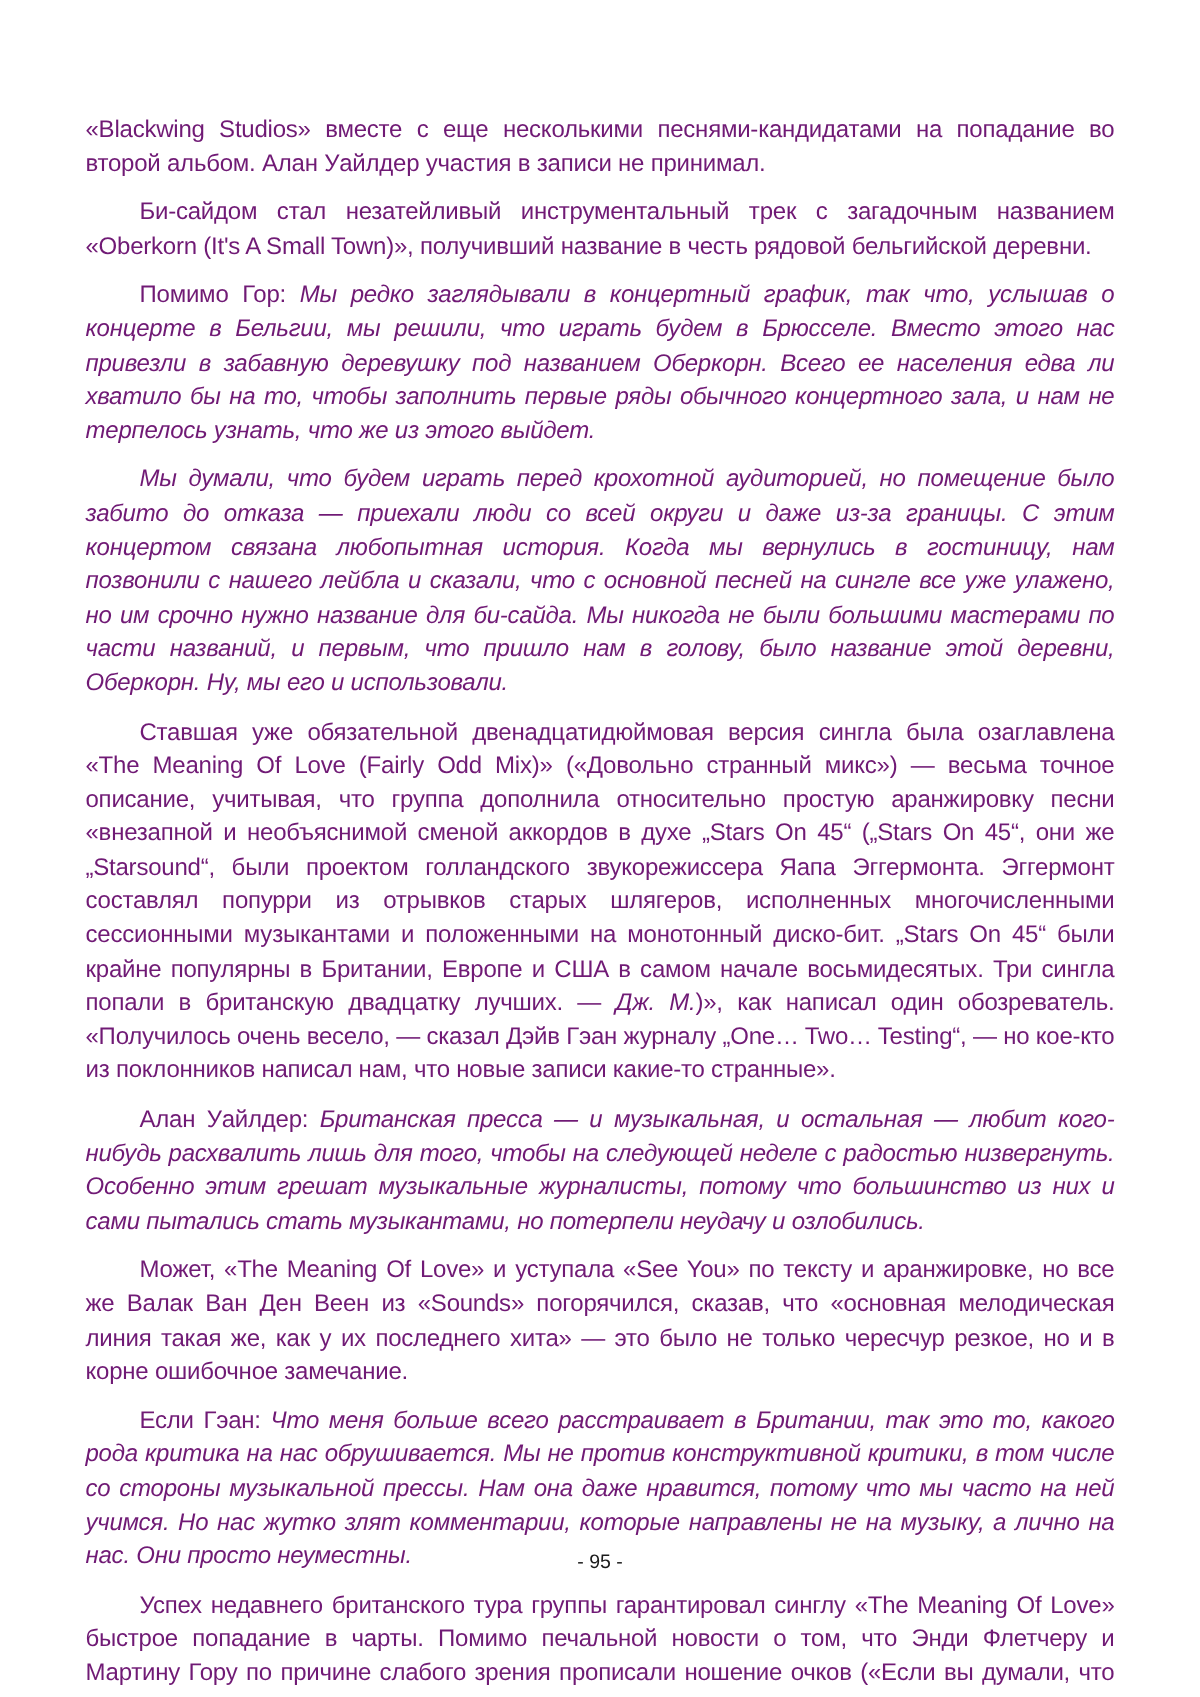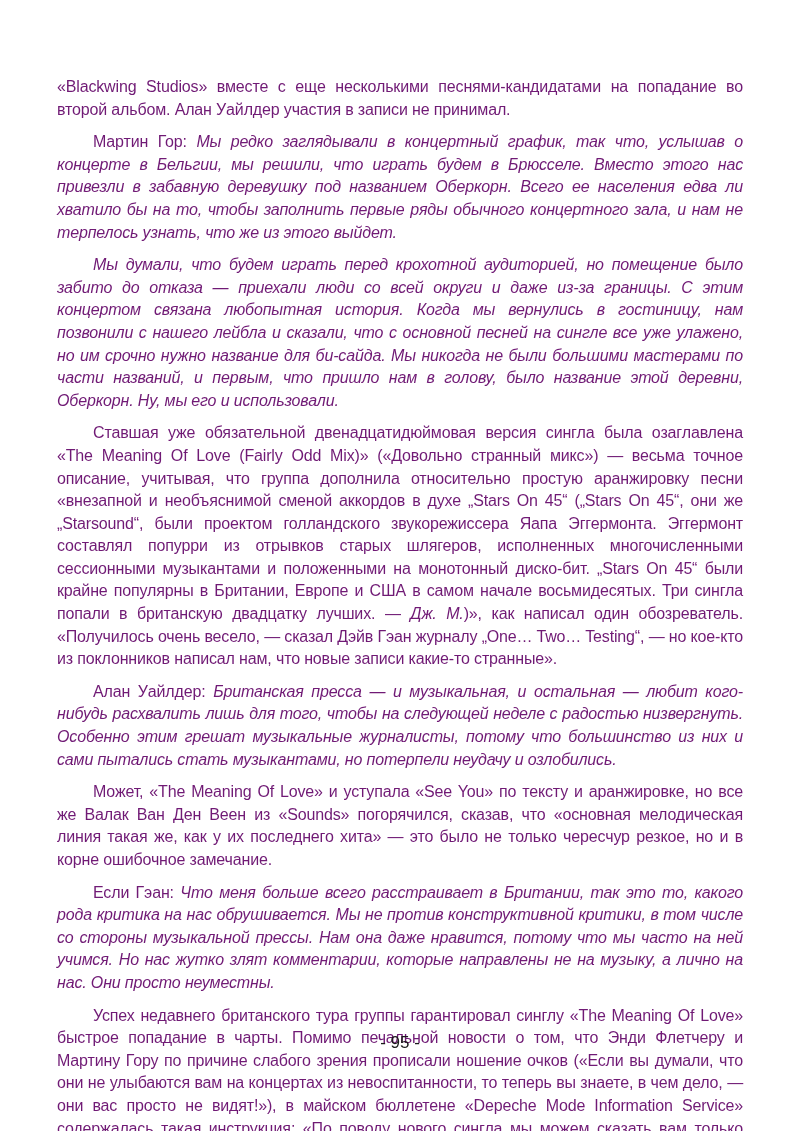--- a/index.html
+++ b/index.html
@@ -22,32 +22,33 @@
   }
   .page p.first { text-indent: 0; }
   .page p.last { text-align-last: justify; }
   .it { font-style: italic; }
   .page-number {
     position: absolute;
     left: 0; right: 0;
     top: 1033px;
     text-align: center;
     font-family: "Liberation Sans", sans-serif;
-    font-size: 17px;
+    font-size: 13px;
     color: #1a1a1a;
   }
 </style>
 </head>
 <body>
 
 <div class="page">
   <p class="first">«Blackwing Studios» вместе с еще несколькими песнями-кандидатами на попадание во второй альбом. Алан Уайлдер участия в записи не принимал.</p>
 
+  <p>Би-сайдом стал незатейливый инструментальный трек с загадочным названием «Oberkorn (It's A Small Town)», получивший название в честь рядовой бельгийской деревни.</p>
 
-  <p><span>Мартин Гор: </span><span class="it">Мы редко заглядывали в концертный график, так что, услышав о концерте в Бельгии, мы решили, что играть будем в Брюсселе. Вместо этого нас привезли в забавную деревушку под названием Оберкорн. Всего ее населения едва ли хватило бы на то, чтобы заполнить первые ряды обычного концертного зала, и нам не терпелось узнать, что же из этого выйдет.</span></p>
+  <p><span>Помимо Гор: </span><span class="it">Мы редко заглядывали в концертный график, так что, услышав о концерте в Бельгии, мы решили, что играть будем в Брюсселе. Вместо этого нас привезли в забавную деревушку под названием Оберкорн. Всего ее населения едва ли хватило бы на то, чтобы заполнить первые ряды обычного концертного зала, и нам не терпелось узнать, что же из этого выйдет.</span></p>
 
   <p><span class="it">Мы думали, что будем играть перед крохотной аудиторией, но помещение было забито до отказа — приехали люди со всей округи и даже из-за границы. С этим концертом связана любопытная история. Когда мы вернулись в гостиницу, нам позвонили с нашего лейбла и сказали, что с основной песней на сингле все уже улажено, но им срочно нужно название для би-сайда. Мы никогда не были большими мастерами по части названий, и первым, что пришло нам в голову, было название этой деревни, Оберкорн. Ну, мы его и использовали.</span></p>
 
   <p><span>Ставшая уже обязательной двенадцатидюймовая версия сингла была озаглавлена «The Meaning Of Love (Fairly Odd Mix)» («Довольно странный микс») — весьма точное описание, учитывая, что группа дополнила относительно простую аранжировку песни «внезапной и необъяснимой сменой аккордов в духе „Stars On 45“ („Stars On 45“, они же „Starsound“, были проектом голландского звукорежиссера Яапа Эггермонта. Эггермонт составлял попурри из отрывков старых шлягеров, исполненных многочисленными сессионными музыкантами и положенными на монотонный диско-бит. „Stars On 45“ были крайне популярны в Британии, Европе и США в самом начале восьмидесятых. Три сингла попали в британскую двадцатку лучших. — </span><span class="it">Дж. М.</span><span>)», как написал один обозреватель. «Получилось очень весело, — сказал Дэйв Гэан журналу „One… Two… Testing“, — но кое-кто из поклонников написал нам, что новые записи какие-то странные».</span></p>
 
   <p><span>Алан Уайлдер: </span><span class="it">Британская пресса — и музыкальная, и остальная — любит кого-нибудь расхвалить лишь для того, чтобы на следующей неделе с радостью низвергнуть. Особенно этим грешат музыкальные журналисты, потому что большинство из них и сами пытались стать музыкантами, но потерпели неудачу и озлобились.</span></p>
 
   <p>Может, «The Meaning Of Love» и уступала «See You» по тексту и аранжировке, но все же Валак Ван Ден Веен из «Sounds» погорячился, сказав, что «основная мелодическая линия такая же, как у их последнего хита» — это было не только чересчур резкое, но и в корне ошибочное замечание.</p>
 
   <p><span>Если Гэан: </span><span class="it">Что меня больше всего расстраивает в Британии, так это то, какого рода критика на нас обрушивается. Мы не против конструктивной критики, в том числе со стороны музыкальной прессы. Нам она даже нравится, потому что мы часто на ней учимся. Но нас жутко злят комментарии, которые направлены не на музыку, а лично на нас. Они просто неуместны.</span></p>

